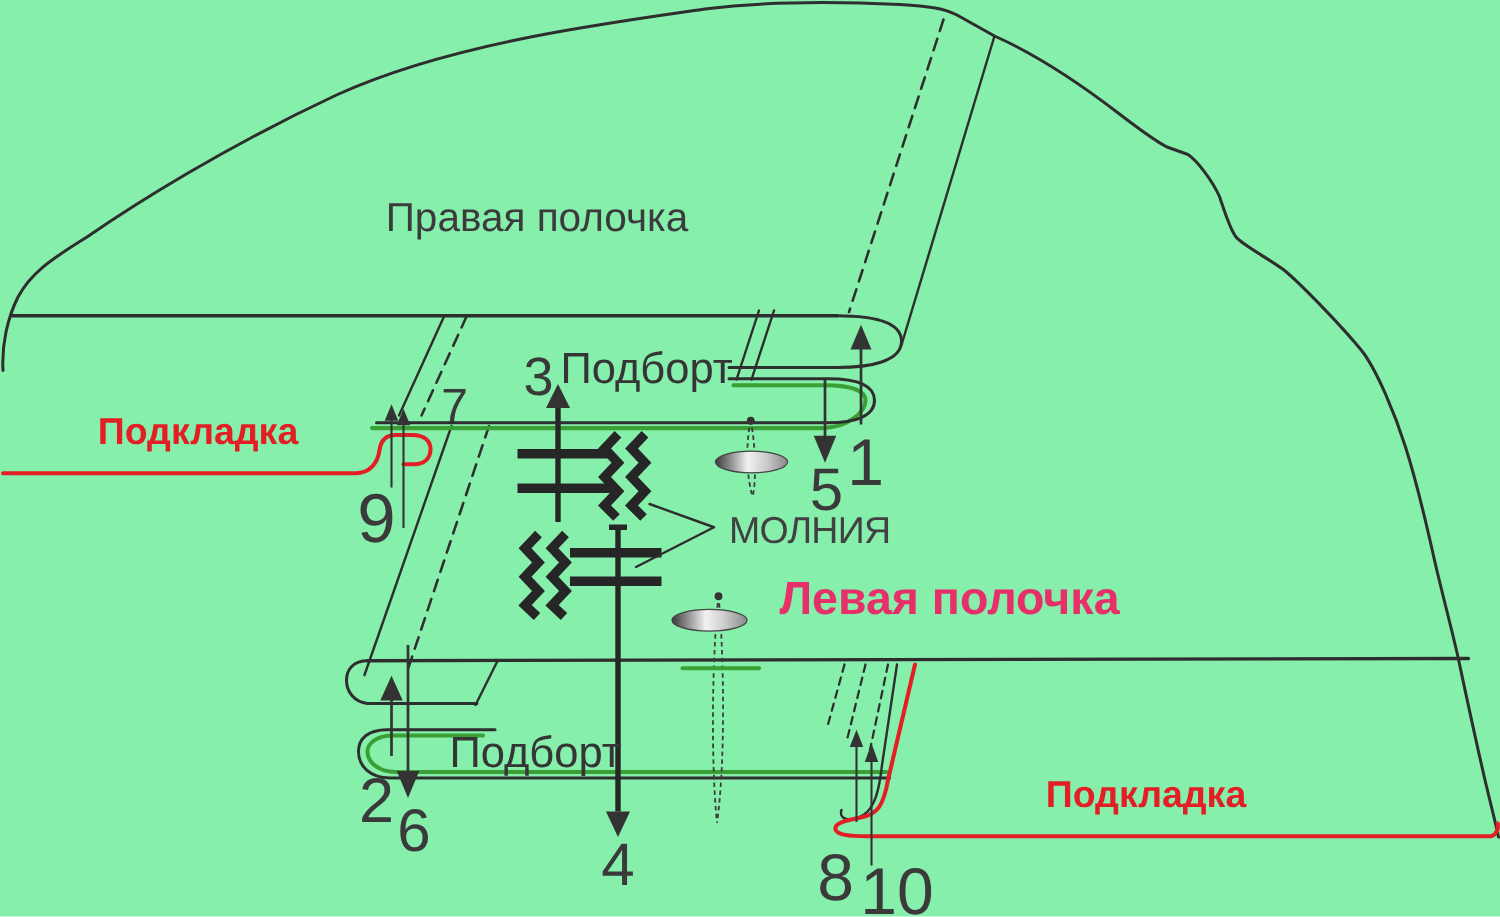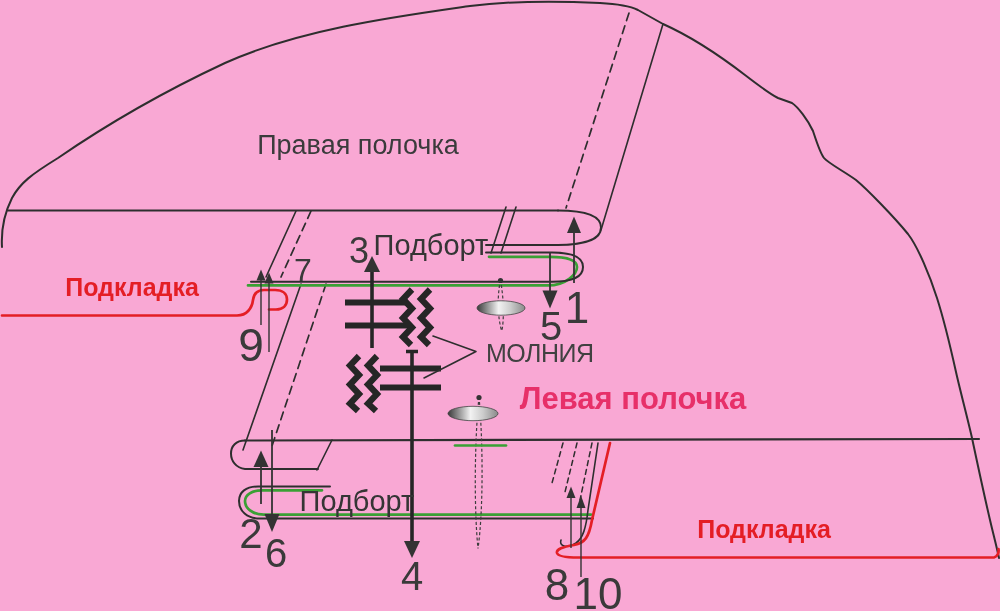--- a/index.html
+++ b/index.html
@@ -1,16 +1,16 @@
 <!DOCTYPE html>
 <html style="--line: #2e2e2e; --green: #3aa035; --red: #e41e25; --pink: #e73069; --ink: #3b3b3c; --zip: #262626;"><head>
 <meta charset="utf-8">
 <style>
   html,body { margin:0; padding:0; background:#ffffff; }
-  .stage { position:relative; width:1000px; height:611px; background:#f9a8d4; overflow:hidden; }
+  .stage { position:relative; width:1000px; height:611px; background:#86efac; overflow:hidden; }
   svg { display:block; }
   :root { --line:#2e2e2e; --green:#3aa035; --red:#e41e25; --pink:#e73069; --ink:#3b3b3c; --zip:#262626; }
   .s    { fill:none; stroke:var(--line); stroke-width:2; stroke-linecap:round; stroke-linejoin:round; }
   .w22  { stroke-width:2.2; }
   .thin { stroke-width:1.6; }
   .dash { stroke-width:1.7; stroke-dasharray:8 5.5; }
   .dash2{ stroke-width:1.5; stroke-dasharray:5 4; }
   .grn  { fill:none; stroke:var(--green); stroke-width:2.7; stroke-linecap:round; }
   .redl { fill:none; stroke:var(--red); stroke-width:2.7; stroke-linecap:round; stroke-linejoin:round; }
   .zipb { fill:none; stroke:var(--zip); stroke-width:6.2; stroke-linejoin:miter; }

